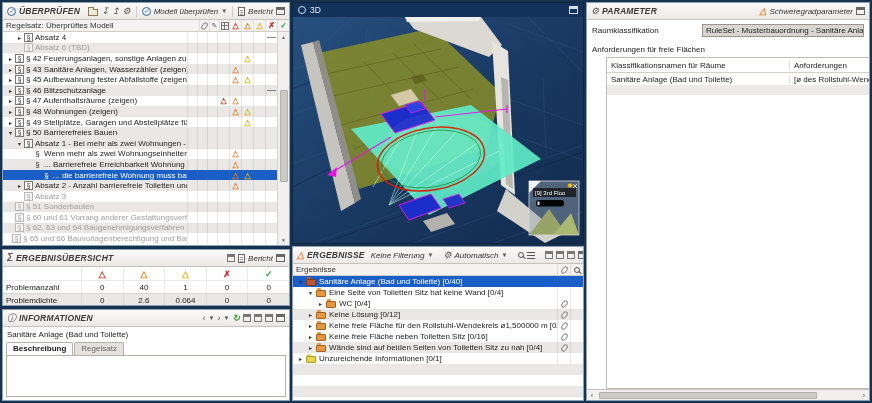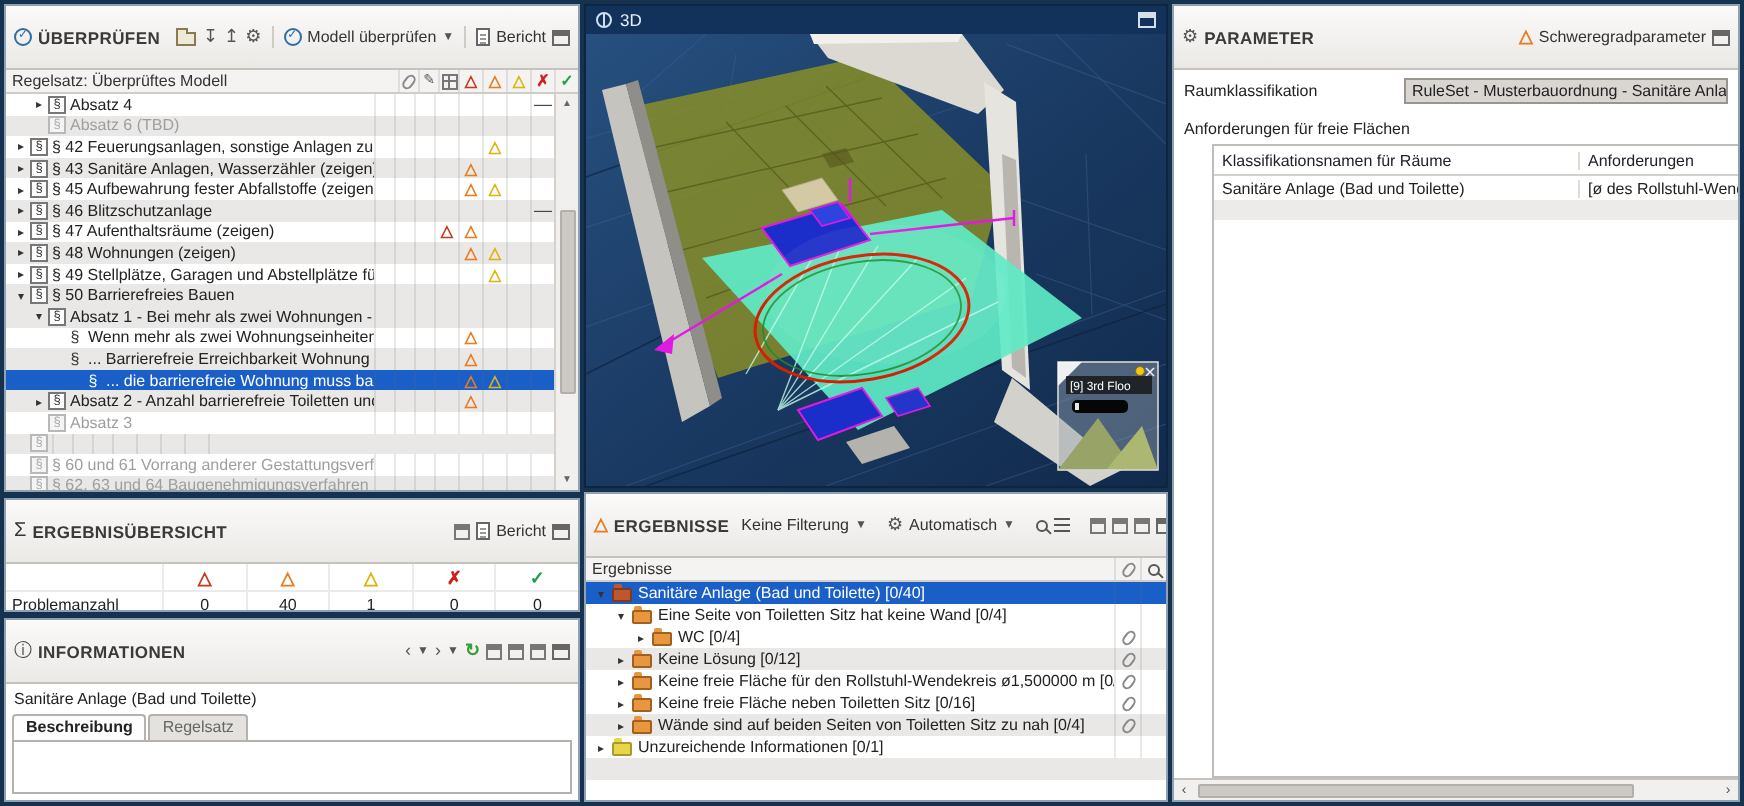--- a/index.html
+++ b/index.html
@@ -1,20 +1,20 @@
 <!DOCTYPE html>
 <html><head>
 <meta charset="utf-8">
 <style>
   *{margin:0;padding:0;box-sizing:border-box;}
   html,body{width:872px;height:403px;}
   body{position:relative;background:#16324f;font-family:"Liberation Sans",sans-serif;overflow:hidden;}
   .panel{position:absolute;background:#fff;border:1px solid #8fa2b5;display:flex;flex-direction:column;overflow:hidden;}
   
-  .tbar{height:32px;background:linear-gradient(#fbfaf9,#ebe9e6);border-bottom:1px solid #c6c3bf;display:flex;align-items:center;padding:0 4px;gap:3px;flex:0 0 auto;white-space:nowrap;}
+  .tbar{height:17px;background:linear-gradient(#fbfaf9,#ebe9e6);border-bottom:1px solid #c6c3bf;display:flex;align-items:center;padding:0 4px;gap:3px;flex:0 0 auto;white-space:nowrap;font-style:italic;}
   .tbar .title{font-size:8.5px;font-weight:bold;color:#3a3a3a;letter-spacing:.2px;}
   .sp{flex:1;}
   .tlabel{font-size:8px;color:#333;}
   .caret{font-size:6px;color:#555;}
   .sep{width:1px;height:11px;background:#cfccc8;margin:0 2px;}
   .uni{font-size:9px;color:#555;line-height:1;display:inline-block;}
   .uni.green{color:#3a9c3a;font-weight:bold;}
   .uni.orange{color:#e87c1e;}
   
   .win{width:9px;height:8px;border:1px solid #666;border-top:3px solid #666;flex:0 0 auto;}
@@ -396,20 +396,21 @@
           <span class="cell m"></span>
           <span class="cell m"></span>
           <span class="cell m"></span>
           <span class="cell m"></span>
           <span class="cell m"></span>
         </div>
         <div class="trow shade dim">
           <span style="flex: 0 0 3px; height: 1px;"></span>
           <span class="exp"></span>
           <span class="ric">§</span>
+          <span class="lbl">§ 51 Sonderbauten</span>
           <span class="cell"></span>
           <span class="cell"></span>
           <span class="cell"></span>
           <span class="cell m"></span>
           <span class="cell m"></span>
           <span class="cell m"></span>
           <span class="cell m"></span>
           <span class="cell m"></span>
         </div>
         <div class="trow dim">

